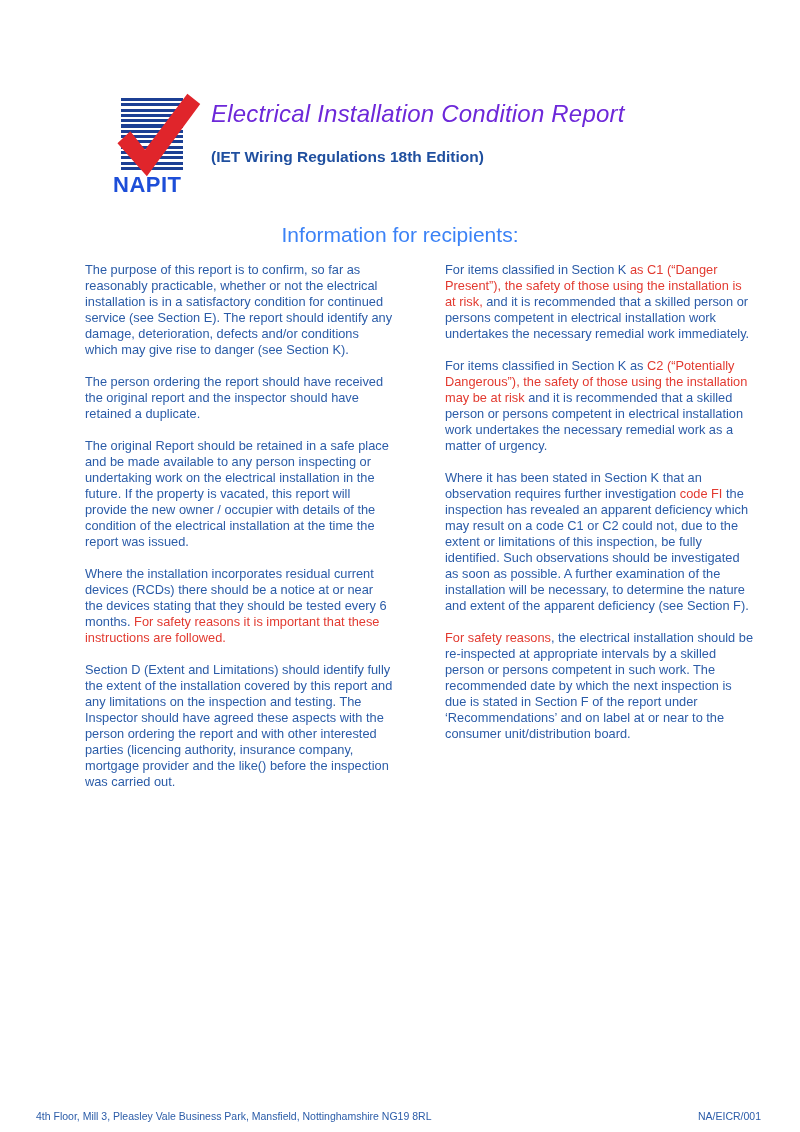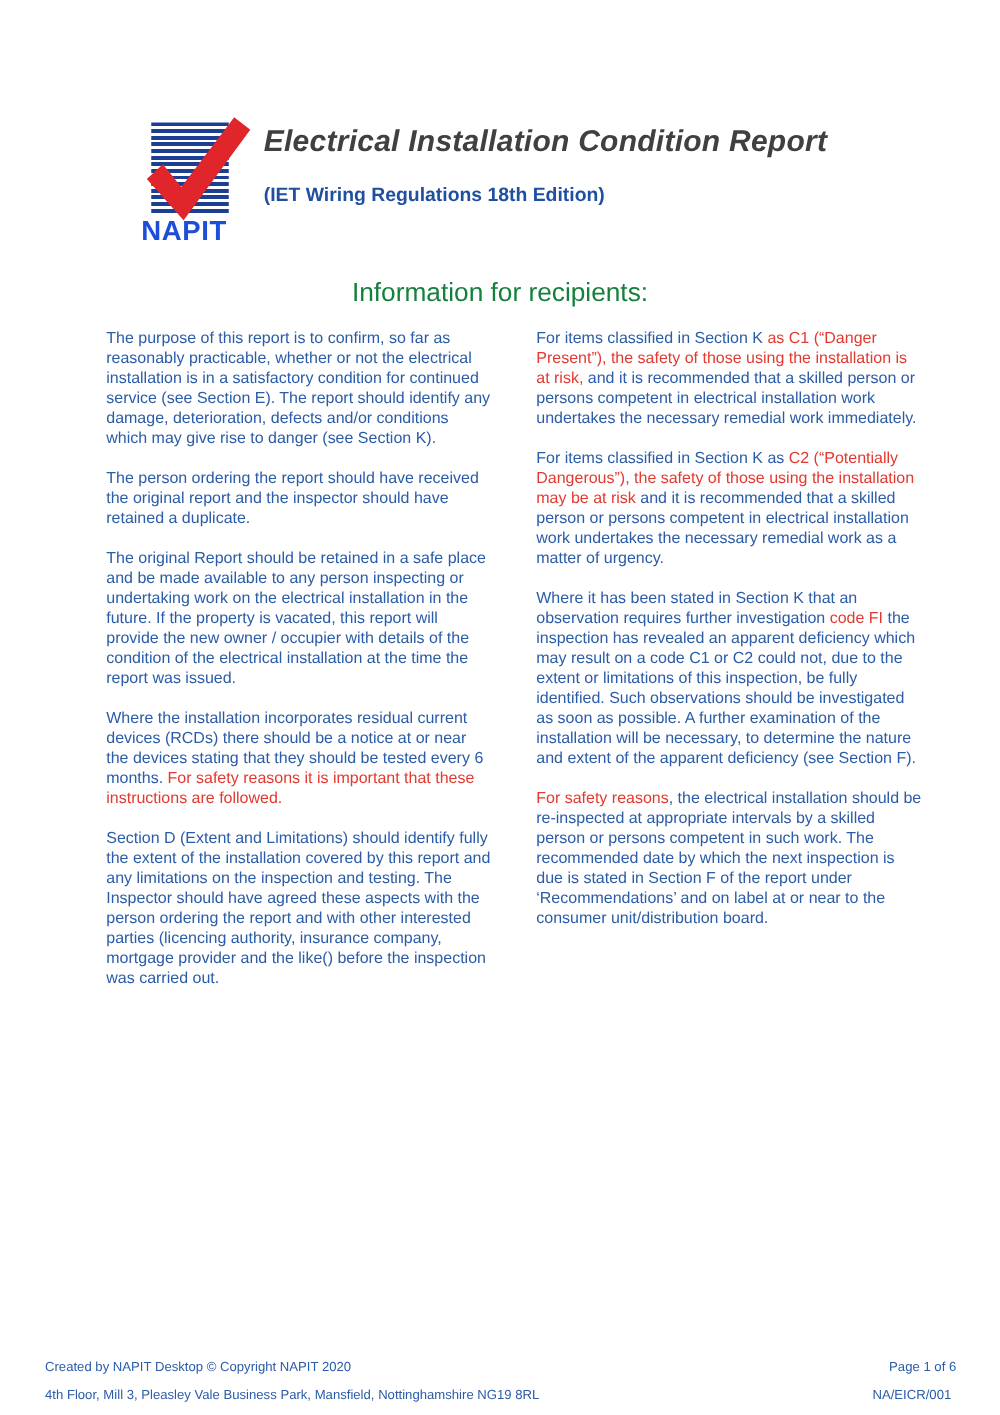--- a/index.html
+++ b/index.html
@@ -53,53 +53,53 @@
     left: 0;
     width: 85px;
     font-size: 22px;
     font-weight: bold;
     letter-spacing: 0.5px;
     color: #1d4ed8;
   }
   .title-block { margin-left: 13px; padding-top: 4px; }
   .report-title {
     font-size: 24px;
-    font-weight: bold;
+    font-weight: normal;
     font-style: italic;
-    color: #404040;
+    color: #6d28d9;
     letter-spacing: 0.2px;
     text-align: center;
   }
   .report-subtitle {
     margin-top: 19px;
     font-size: 15.5px;
     font-weight: bold;
     line-height: 1.3;
     color: #1f4f9f;
   }
 
   
   .section-heading {
     position: absolute;
     top: 223px;
     left: 0;
     width: 100%;
     text-align: center;
     font-size: 21px;
     font-weight: normal;
-    color: #15803d;
+    color: #3b82f6;
   }
 
   
   .columns {
     position: absolute;
     top: 262px;
     left: 85px;
     display: flex;
-    gap: 36px;
+    gap: 52px;
   }
   .col { width: 308px; }
   .col p {
     font-size: 12.8px;
     line-height: 16px;
     color: #2b5ca8;
     margin-bottom: 16px;
   }
   .col p .red { color: #e23a30; }
 
@@ -152,23 +152,19 @@
       </div>
     <div class="col">
         <p><span>For items classified in Section K </span><span class="red">as C1 (“Danger Present”), the safety of those using the installation is at risk,</span><span> and it is recommended that a skilled person or persons competent in electrical installation work undertakes the necessary remedial work immediately.</span></p>
         <p><span>For items classified in Section K as </span><span class="red">C2 (“Potentially Dangerous”), the safety of those using the installation may be at risk</span><span> and it is recommended that a skilled person or persons competent in electrical installation work undertakes the necessary remedial work as a matter of urgency.</span></p>
         <p><span>Where it has been stated in Section K that an observation requires further investigation </span><span class="red">code FI</span><span> the inspection has revealed an apparent deficiency which may result on a code C1 or C2 could not, due to the extent or limitations of this inspection, be fully identified. Such observations should be investigated as soon as possible. A further examination of the installation will be necessary, to determine the nature and extent of the apparent deficiency (see Section F).</span></p>
         <p><span class="red">For safety reasons</span><span>, the electrical installation should be re-inspected at appropriate intervals by a skilled person or persons competent in such work. The recommended date by which the next inspection is due is stated in Section F of the report under ‘Recommendations’ and on label at or near to the consumer unit/distribution board.</span></p>
       </div>
   </div>
 
   <div class="footer">
-    <div class="footer-row footer-row-1">
-      <span>Created by NAPIT Desktop © Copyright NAPIT 2020</span>
-      <span>Page 1 of 6</span>
-    </div>
     <div class="footer-row footer-row-2">
       <span>4th Floor, Mill 3, Pleasley Vale Business Park, Mansfield, Nottinghamshire NG19 8RL</span>
       <span>NA/EICR/001</span>
     </div>
   </div>
 
 </div>
 
 </body></html>

